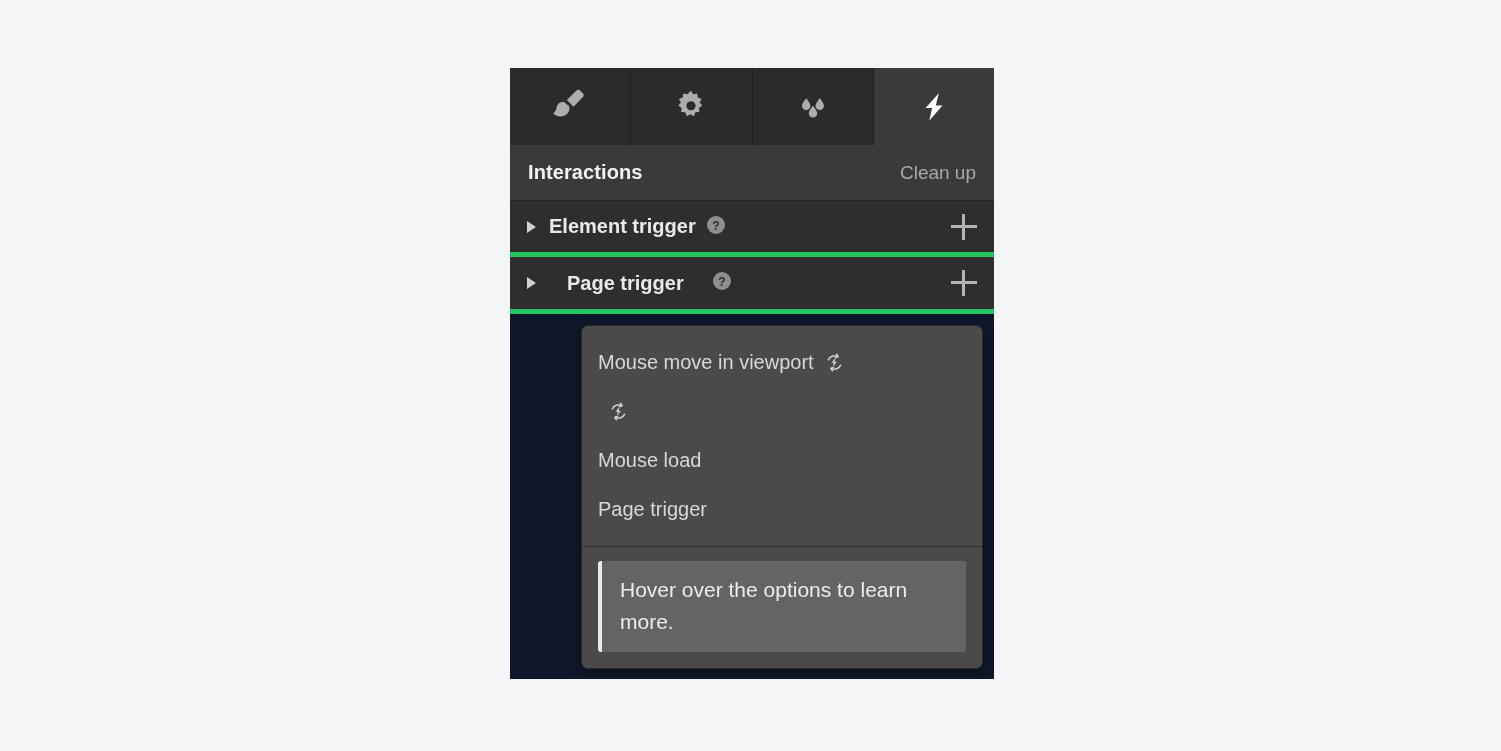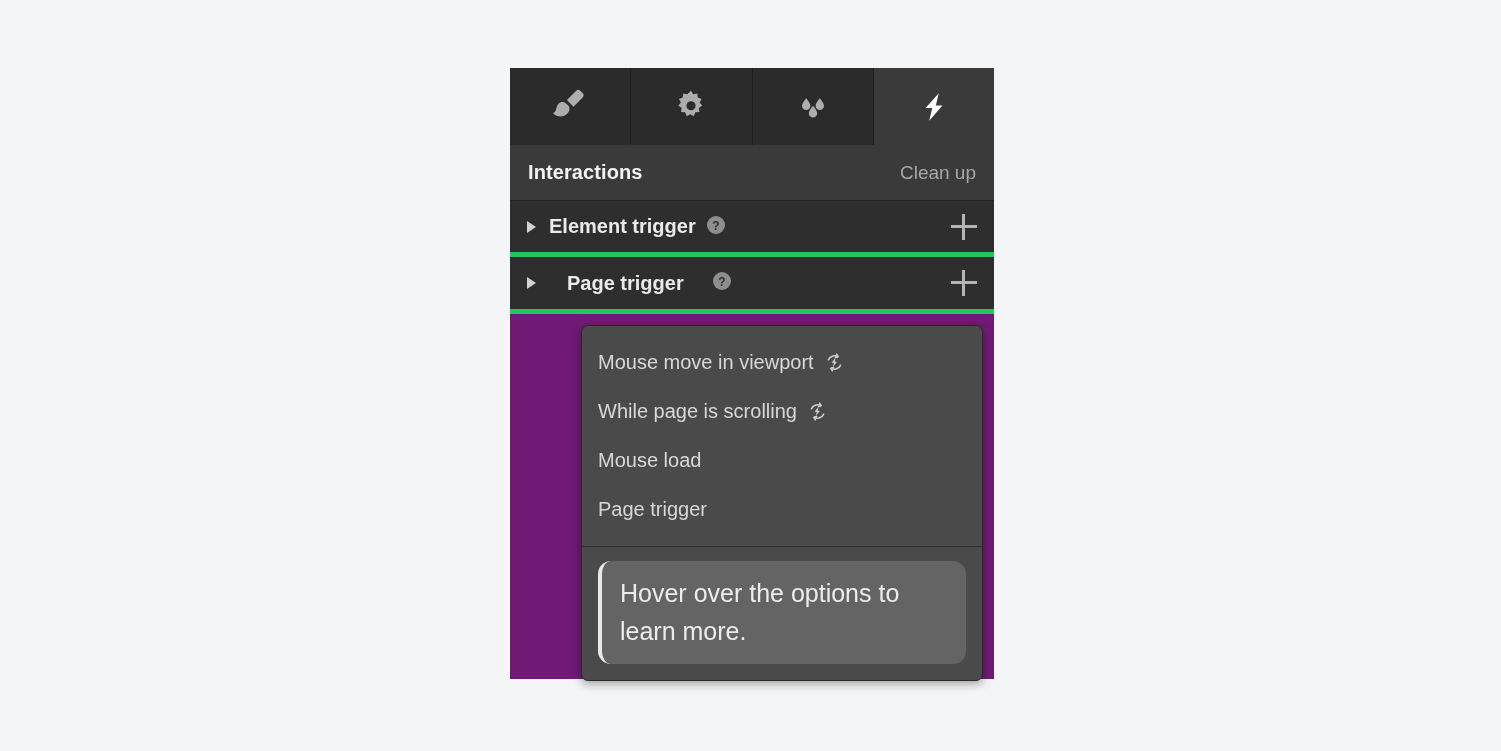--- a/index.html
+++ b/index.html
@@ -123,21 +123,21 @@
     left: 0; top: 11px; width: 26px; height: 3px;
   }
   .plus-button::after {
     top: 0; left: 11px; height: 26px; width: 3px;
   }
 
   
   #panel-body {
     flex: 1 1 auto;
     position: relative;
-    background: #701a75;
+    background: #0f172a;
   }
 
   
   #trigger-dropdown {
     position: absolute;
     left: 71px;
     top: 11px;
     width: 402px;
     background: #4a4a4a;
     border: 1px solid #2a2a2a;
@@ -169,24 +169,24 @@
     height: 1px;
     background: #2f2f2f;
     margin: 0;
   }
   #dropdown-hint {
     padding: 14px 16px 16px 16px;
   }
   #hint-box {
     background: #646464;
     border-left: 4px solid #e9e9e9;
-    border-radius: 13px;
+    border-radius: 3px;
     padding: 13px 16px 14px 18px;
     color: #ececec;
-    font-size: 25px;
+    font-size: 21px;
     line-height: 1.52;
     max-width: 330px;
   }
 </style>
 </head>
 <body>
 
 <div id="panel">
 
   <div id="tabstrip">
@@ -273,21 +273,20 @@
               <path d="M5.6 9.2a7 7 0 0 1 9.5-3.4" fill="none" stroke="#d0d0d0" stroke-width="1.6" stroke-linecap="round"></path>
               <path d="M14.2 3.4l1.6 2.5-2.8 0.9" fill="none" stroke="#d0d0d0" stroke-width="1.6" stroke-linecap="round" stroke-linejoin="round"></path>
               <path d="M18.4 14.8a7 7 0 0 1-9.5 3.4" fill="none" stroke="#d0d0d0" stroke-width="1.6" stroke-linecap="round"></path>
               <path d="M9.8 20.6l-1.6-2.5 2.8-0.9" fill="none" stroke="#d0d0d0" stroke-width="1.6" stroke-linecap="round" stroke-linejoin="round"></path>
               <path d="M13.2 6.8L8.9 12.3h2.4l-1 4.3 4.3-5.4h-2.4z" fill="#d0d0d0"></path>
             </svg>
           </span>
         </div>
 
         <div class="dropdown-option">
-          <span class="opt-label">While page is scrolling</span>
           <span class="opt-badge">
             <svg width="23" height="23" viewBox="0 0 24 24">
               <path d="M5.6 9.2a7 7 0 0 1 9.5-3.4" fill="none" stroke="#d0d0d0" stroke-width="1.6" stroke-linecap="round"></path>
               <path d="M14.2 3.4l1.6 2.5-2.8 0.9" fill="none" stroke="#d0d0d0" stroke-width="1.6" stroke-linecap="round" stroke-linejoin="round"></path>
               <path d="M18.4 14.8a7 7 0 0 1-9.5 3.4" fill="none" stroke="#d0d0d0" stroke-width="1.6" stroke-linecap="round"></path>
               <path d="M9.8 20.6l-1.6-2.5 2.8-0.9" fill="none" stroke="#d0d0d0" stroke-width="1.6" stroke-linecap="round" stroke-linejoin="round"></path>
               <path d="M13.2 6.8L8.9 12.3h2.4l-1 4.3 4.3-5.4h-2.4z" fill="#d0d0d0"></path>
             </svg>
           </span>
         </div>

